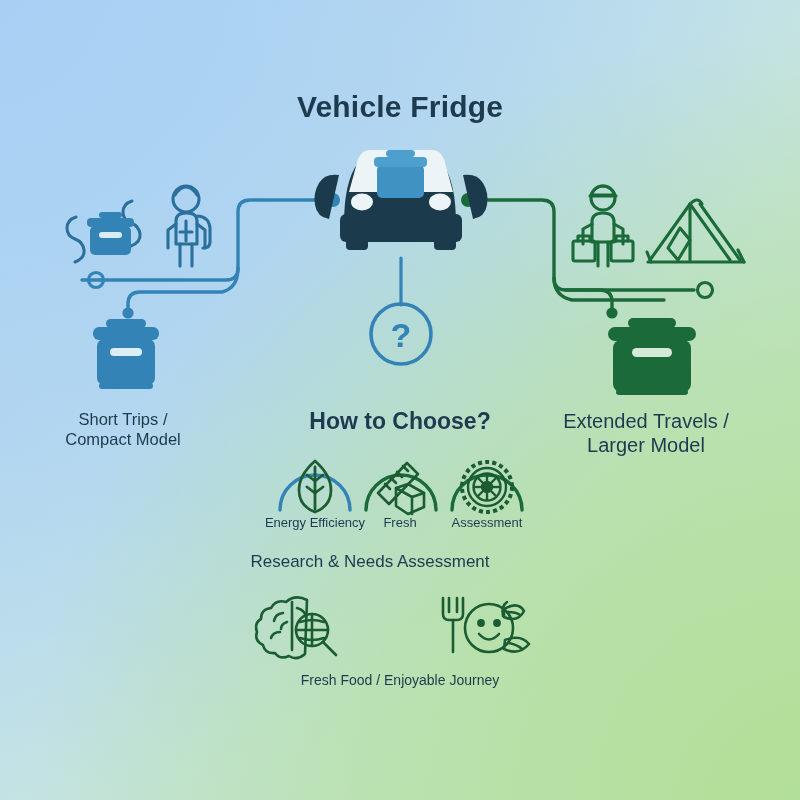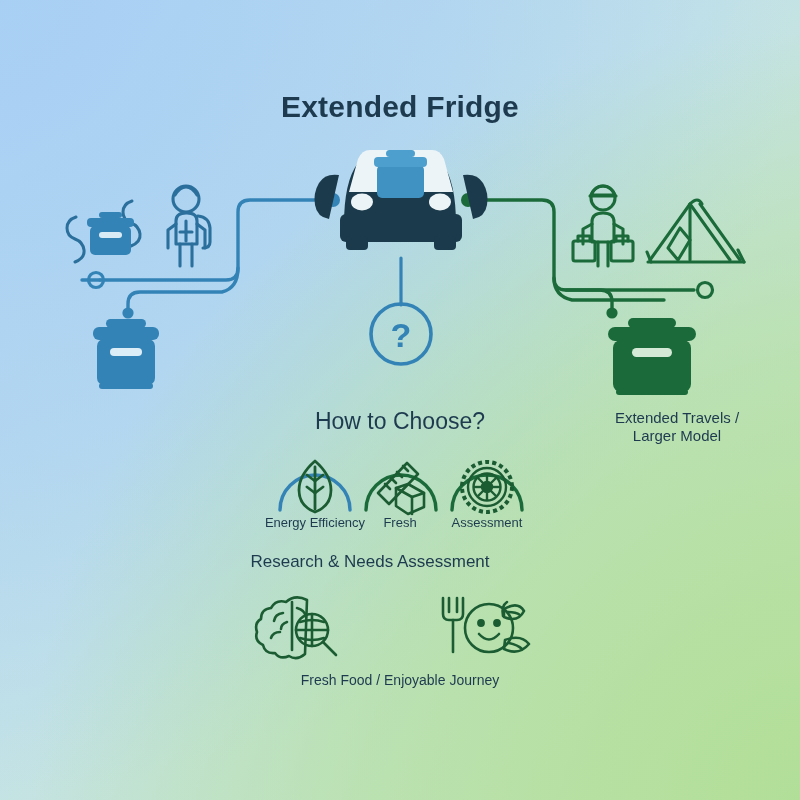--- a/index.html
+++ b/index.html
@@ -37,29 +37,29 @@
     line-height: 1.22;
     white-space: pre;
   }
   #title {
     left: 0; top: 89px; width: 800px;
     font-size: 30px; font-weight: bold;
     letter-spacing: .2px;
   }
   #howto {
     left: 0; top: 407px; width: 800px;
-    font-size: 23px; font-weight: normal;
+    font-size: 23px; font-weight: bold;
   }
   #leftLabel {
     left: 0px; top: 409px; width: 246px;
     font-size: 16.5px; font-weight: normal;
   }
   #rightLabel {
-    left: 554px; top: 409px; width: 246px;
-    font-size: 15px; font-weight: normal;
+    left: 523px; top: 409px; width: 246px;
+    font-size: 20px; font-weight: normal;
   }
   #researchLabel {
     left: 0; top: 552px; width: 740px;
     font-size: 17px;
   }
   #freshLabel {
     left: 0; top: 672px; width: 800px;
     font-size: 14px;
   }
   .minilabel {
@@ -274,22 +274,24 @@
       <circle cx="497" cy="623" r="2.6" fill="#1b5c32"></circle>
       <path d="M479 634 q10 11 20 0"></path>
       <path d="M504 609 q14 -8 20 2 q-6 12 -20 6 z"></path>
       <path d="M508 612 q8 0 12 3"></path>
       <path d="M503 616 q-2 -10 4 -14"></path>
       <path d="M505 640 q16 -6 24 4 q-10 12 -25 5 z"></path>
       <path d="M509 643 q9 2 13 6"></path>
     </g>
   </svg>
 
-  <div class="txt" id="title">Extended Fridge</div>
-
+  <div class="txt" id="title">Vehicle Fridge</div>
+
+  <div class="txt" id="leftLabel">Short Trips /
+Compact Model</div>
   <div class="txt" id="rightLabel">Extended Travels /
 Larger Model</div>
 
   <div class="txt" id="howto">How to Choose?</div>
 
   <div class="minilabel" id="mini0">Energy Efficiency</div>
   <div class="minilabel" id="mini1">Fresh</div>
   <div class="minilabel" id="mini2">Assessment</div>
 
   <div class="txt" id="researchLabel">Research &amp; Needs Assessment</div>

